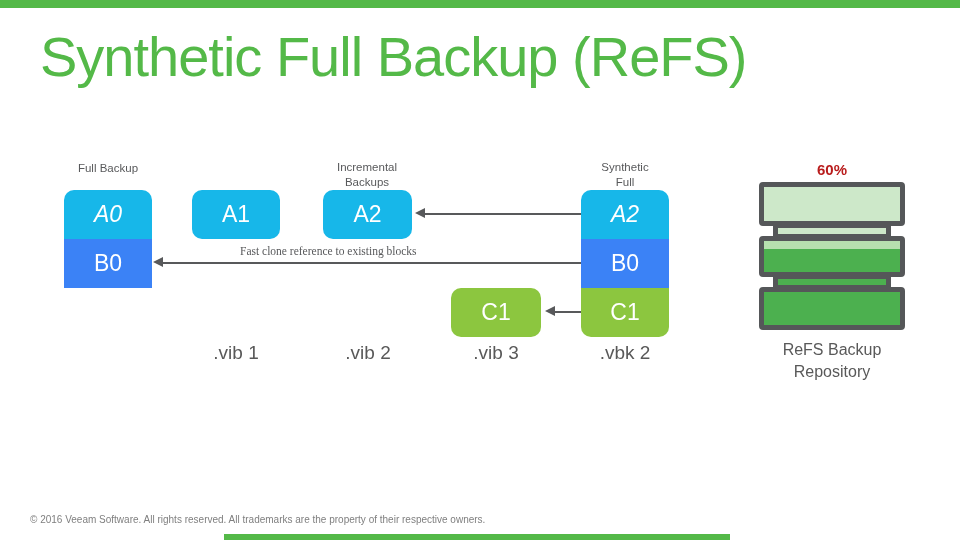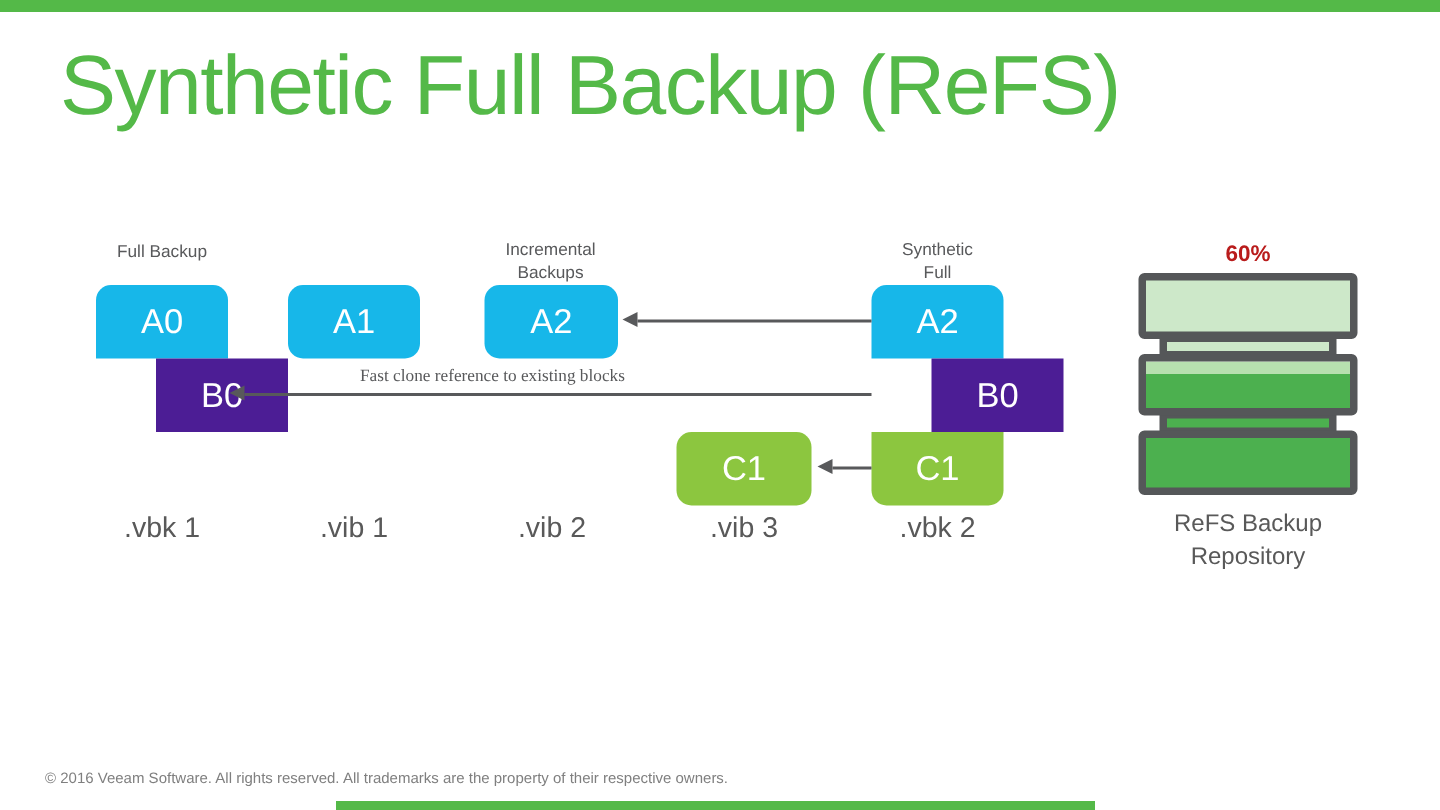--- a/index.html
+++ b/index.html
@@ -18,23 +18,23 @@
               color:#58595b; line-height:1.3; white-space:pre-line; }
   .head-full { left:46px; top:161px; }
   .head-inc  { left:305px; top:160px; }
   .head-syn  { left:563px; top:160px; }
   .head-pct  { left:770px; top:160px; font-size:15px; font-weight:bold; color:#b91c1c; }
 
   
   .block { position:absolute; width:88px; height:49px; color:#ffffff; font-size:23px;
            display:flex; align-items:center; justify-content:center; }
   .cyan  { background:#17b7e9; }
-  .slate { background:#4c1d95;margin-left:40px; }
+  .slate { background:#3b82f6; }
   .lime  { background:#8cc63f; }
-  .r-top { border-radius:10px 10px 0 0; }
+  .r-top { border-radius:10px 10px 0 0;font-style:italic; }
   .r-bot { border-radius:0 0 10px 10px; }
   .r-all { border-radius:10px; }
   #s1a { left:64px;  top:190px; }
   #s1b { left:64px;  top:239px; }
   #s1c { left:64px;  top:288px; }
   #a1  { left:192px; top:190px; }
   #a2  { left:323px; top:190px; width:89px; }
   #c1  { left:451px; top:288px; width:90px; }
   #s2a { left:581px; top:190px; }
   #s2b { left:581px; top:239px; }
@@ -106,21 +106,20 @@
   <div id="s2c" class="block lime r-bot">C1</div>
 
   <div id="arrow1-line" class="h-line"></div>
   <div id="arrow1-head" class="arr-head"></div>
   <div id="arrow2-line" class="h-line"></div>
   <div id="arrow2-head" class="arr-head"></div>
   <div id="arrow3-line" class="h-line"></div>
   <div id="arrow3-head" class="arr-head"></div>
   <div class="clone-note">Fast clone reference to existing blocks</div>
 
-  <div id="f1" class="file-label">.vbk 1</div>
   <div id="f2" class="file-label">.vib 1</div>
   <div id="f3" class="file-label">.vib 2</div>
   <div id="f4" class="file-label">.vib 3</div>
   <div id="f5" class="file-label">.vbk 2</div>
 
   <div class="repo">
     <div class="repo-pct"></div>
     <div>
       <div class="disk d1"></div>
       <div class="band band1"></div>

